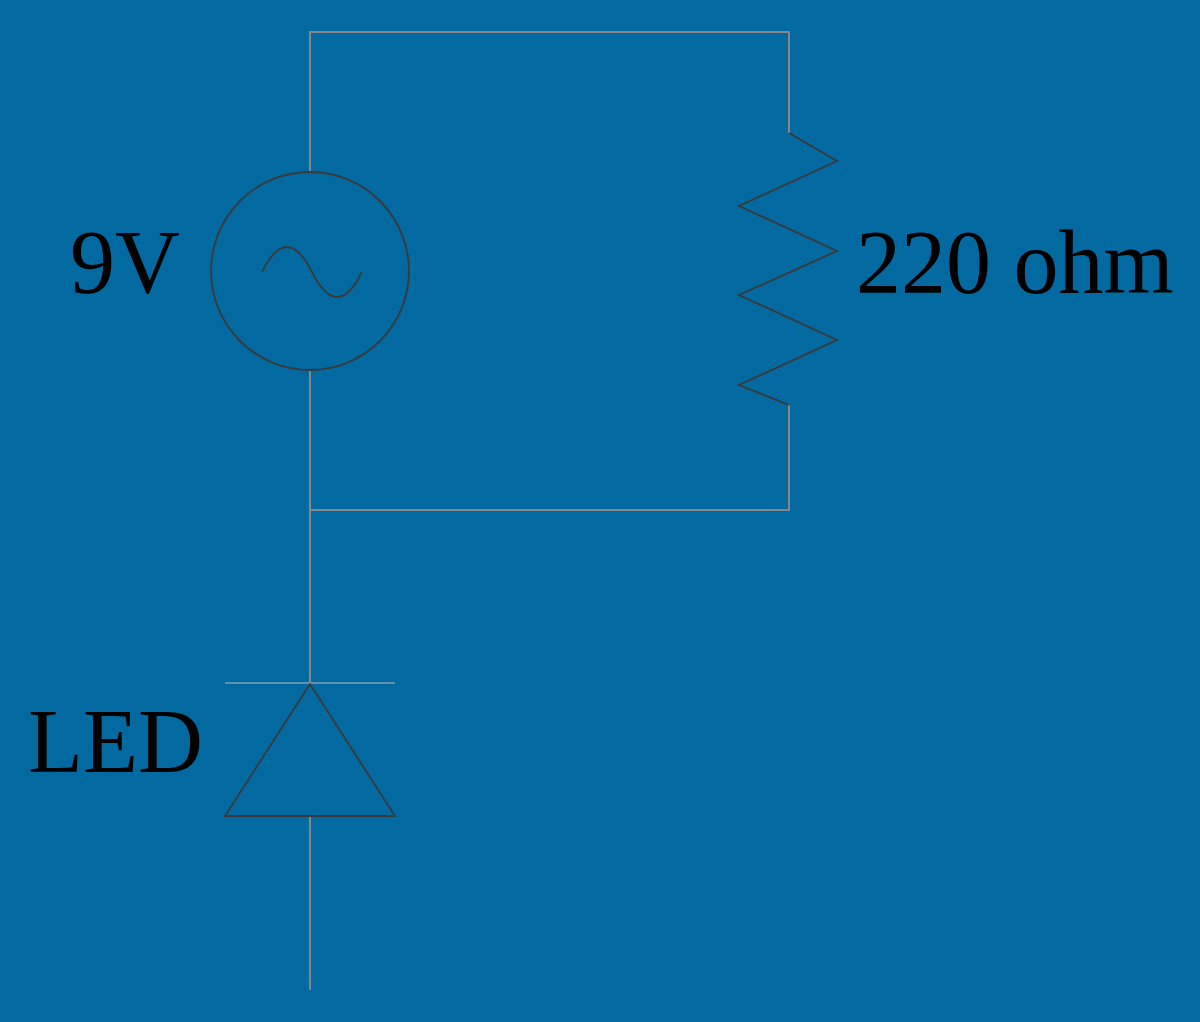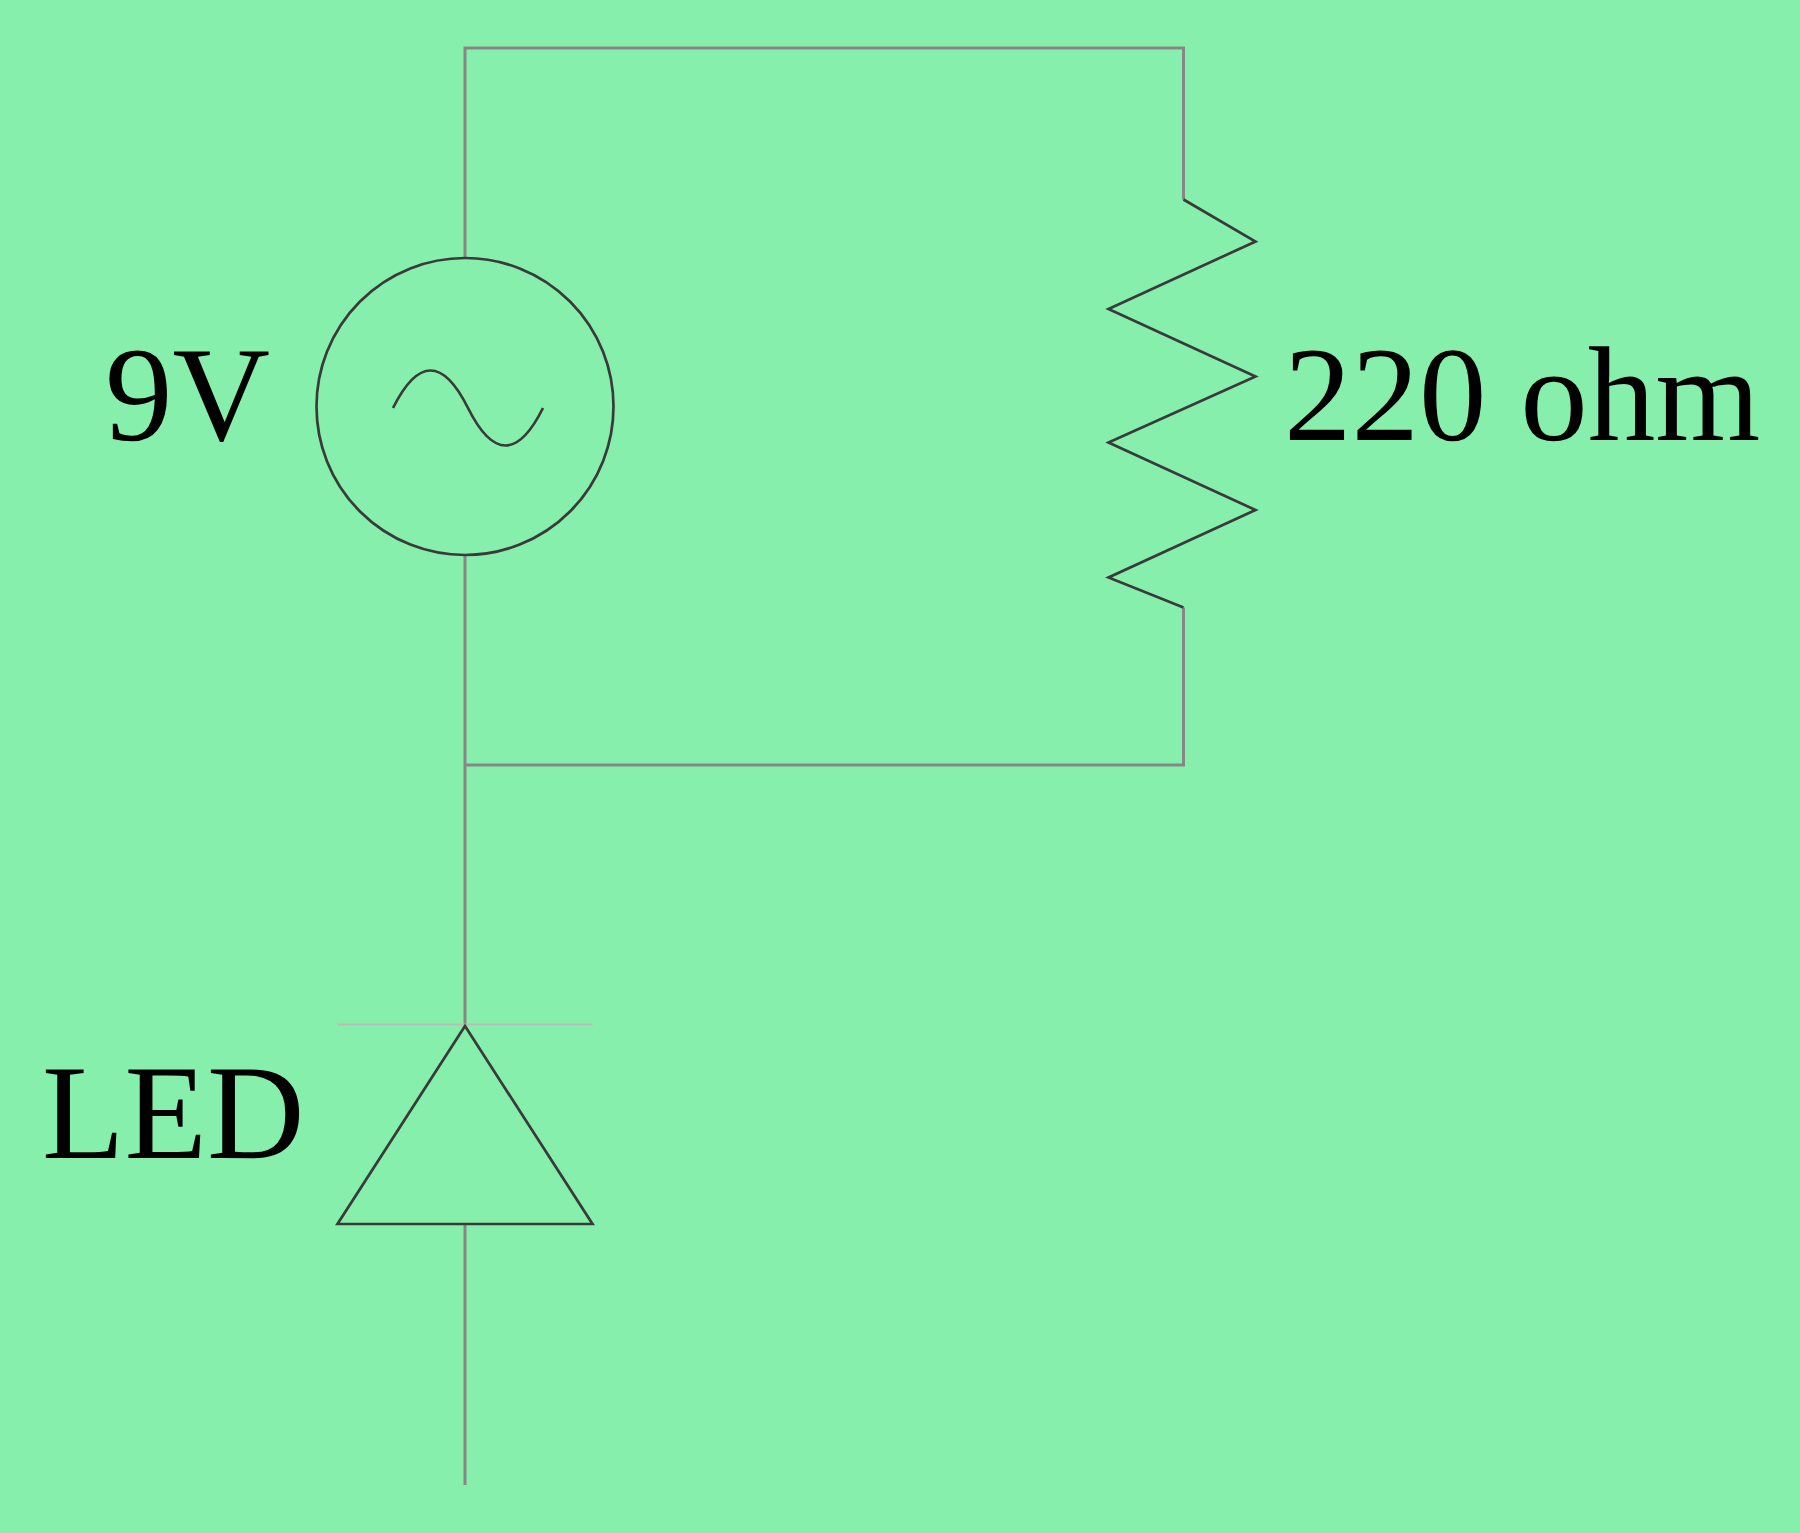--- a/index.html
+++ b/index.html
@@ -4,21 +4,21 @@
 <style>
   html, body {
     margin: 0;
     padding: 0;
     background: #ffffff;
   }
   .stage {
     position: relative;
     width: 1200px;
     height: 1022px;
-    background: #86efac;
+    background: #0369a1;
     overflow: hidden;
   }
   svg { display: block; }
   .wire {
     fill: none;
     stroke-width: 2;
     stroke-linecap: butt;
     stroke-linejoin: miter;
   }
   .comp {

